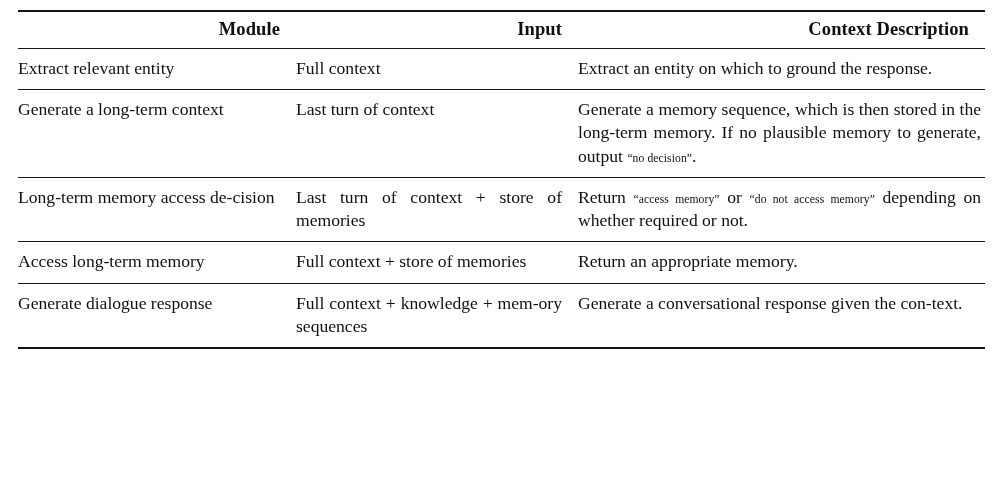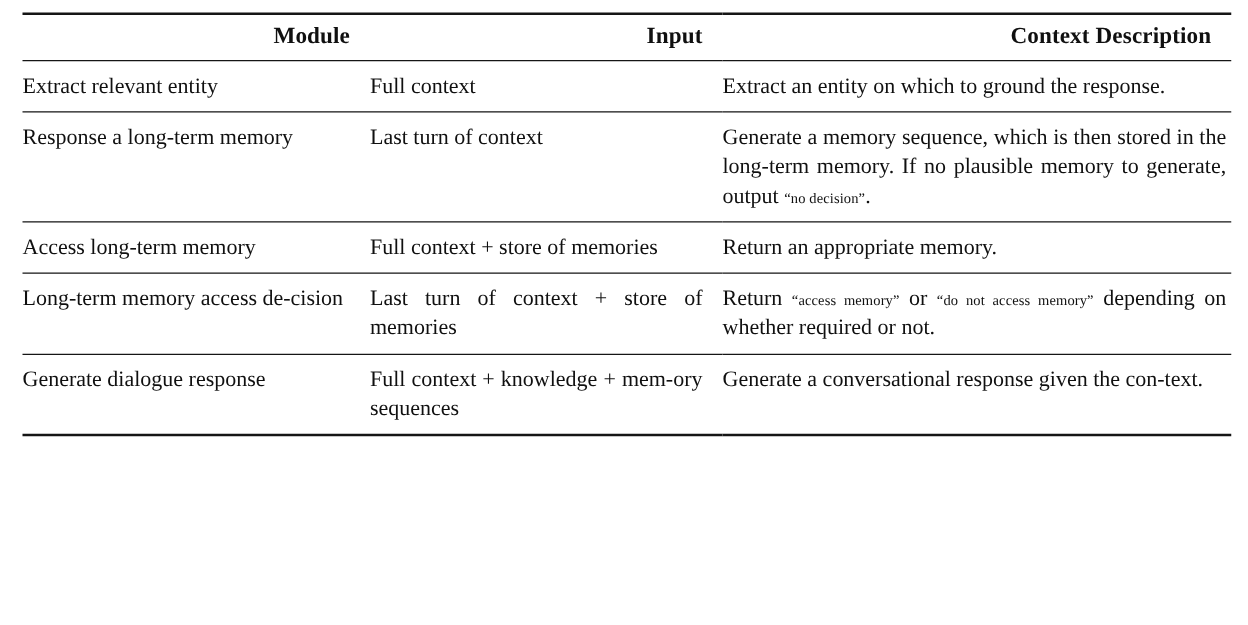--- a/index.html
+++ b/index.html
@@ -107,35 +107,35 @@
 
 
 
       <tr>
         <td class="col-module">Extract relevant entity</td>
         <td class="col-input">Full context</td>
         <td class="col-resp">Extract an entity on which to ground the response.</td>
       </tr>
 
       <tr>
-        <td class="col-module">Response a long-term memory</td>
+        <td class="col-module">Generate a long-term context</td>
         <td class="col-input">Last turn of context</td>
         <td class="col-resp"><span>Generate a memory sequence, which is then stored in the long-term memory. If no plausible memory to generate, output </span><span class="lit">“no decision”</span><span>.</span></td>
+      </tr>
+
+      <tr>
+        <td class="col-module">Long-term memory access de‐cision</td>
+        <td class="col-input">Last turn of context + store of memories</td>
+        <td class="col-resp"><span>Return </span><span class="lit">“access memory”</span><span> or </span><span class="lit">“do not access memory”</span><span> depending on whether required or not.</span></td>
       </tr>
 
       <tr>
         <td class="col-module">Access long-term memory</td>
         <td class="col-input">Full context + store of memories</td>
         <td class="col-resp">Return an appropriate memory.</td>
-      </tr>
-
-      <tr>
-        <td class="col-module">Long-term memory access de‐cision</td>
-        <td class="col-input">Last turn of context + store of memories</td>
-        <td class="col-resp"><span>Return </span><span class="lit">“access memory”</span><span> or </span><span class="lit">“do not access memory”</span><span> depending on whether required or not.</span></td>
       </tr>
 
       <tr class="bottomrule-row">
         <td class="col-module">Generate dialogue response</td>
         <td class="col-input">Full context + knowledge + mem‐ory sequences</td>
         <td class="col-resp">Generate a conversational response given the con‐text.</td>
       </tr>
 
     </tbody>
   </table>

